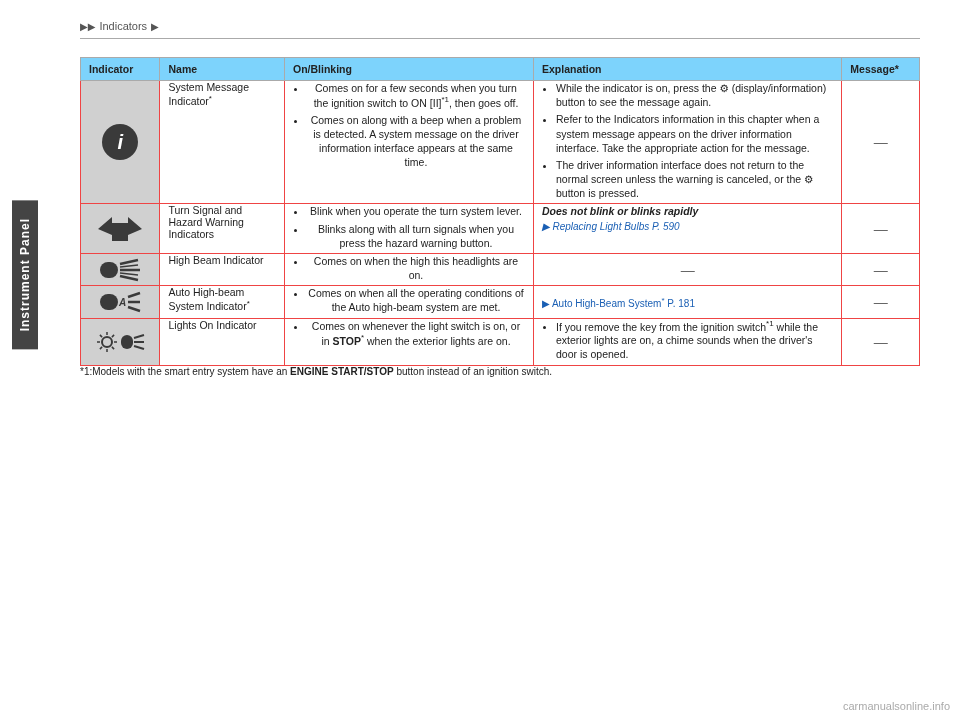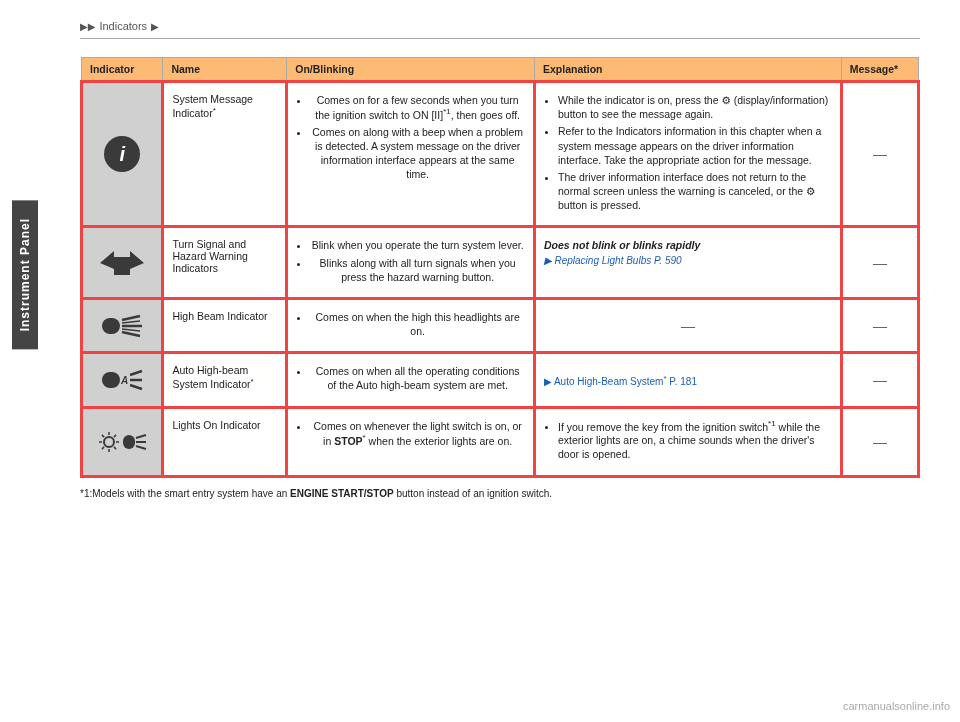--- a/index.html
+++ b/index.html
@@ -40,29 +40,29 @@
       background: #444;
       padding: 18px 6px;
       letter-spacing: 1px;
     }
     table {
       width: 100%;
       border-collapse: collapse;
       font-size: 10.5px;
     }
     th {
-      background: #fdba74;
+      background: #7dd3fc;
       border: 1px solid #aaa;
       padding: 5px 8px;
       text-align: left;
       font-weight: bold;
     }
     td {
-      border: 3px solid #ef4444;
-      padding: 10px 8px;
+      border: 1px solid #ef4444;
+      padding: 0 8px;
       vertical-align: top;
     }
     .icon-cell {
       width: 60px;
       text-align: center;
       vertical-align: middle;
       background: #d0d0d0;
     }
     .icon-cell svg {
       display: block;
@@ -86,21 +86,20 @@
     ul {
       padding-left: 14px;
     }
     ul li {
       margin-bottom: 3px;
       line-height: 1.35;
     }
     .bold { font-weight: bold; }
     .dash { color: #666; font-size: 14px; }
     .footnote-area {
-      margin-top: 10px;
       font-size: 10px;
     }
     .page-num {
       font-weight: bold;
       font-size: 12px;
       margin-top: 6px;
     }
     .blue-ref {
       color: #1a5fb4;
       font-size: 10px;

